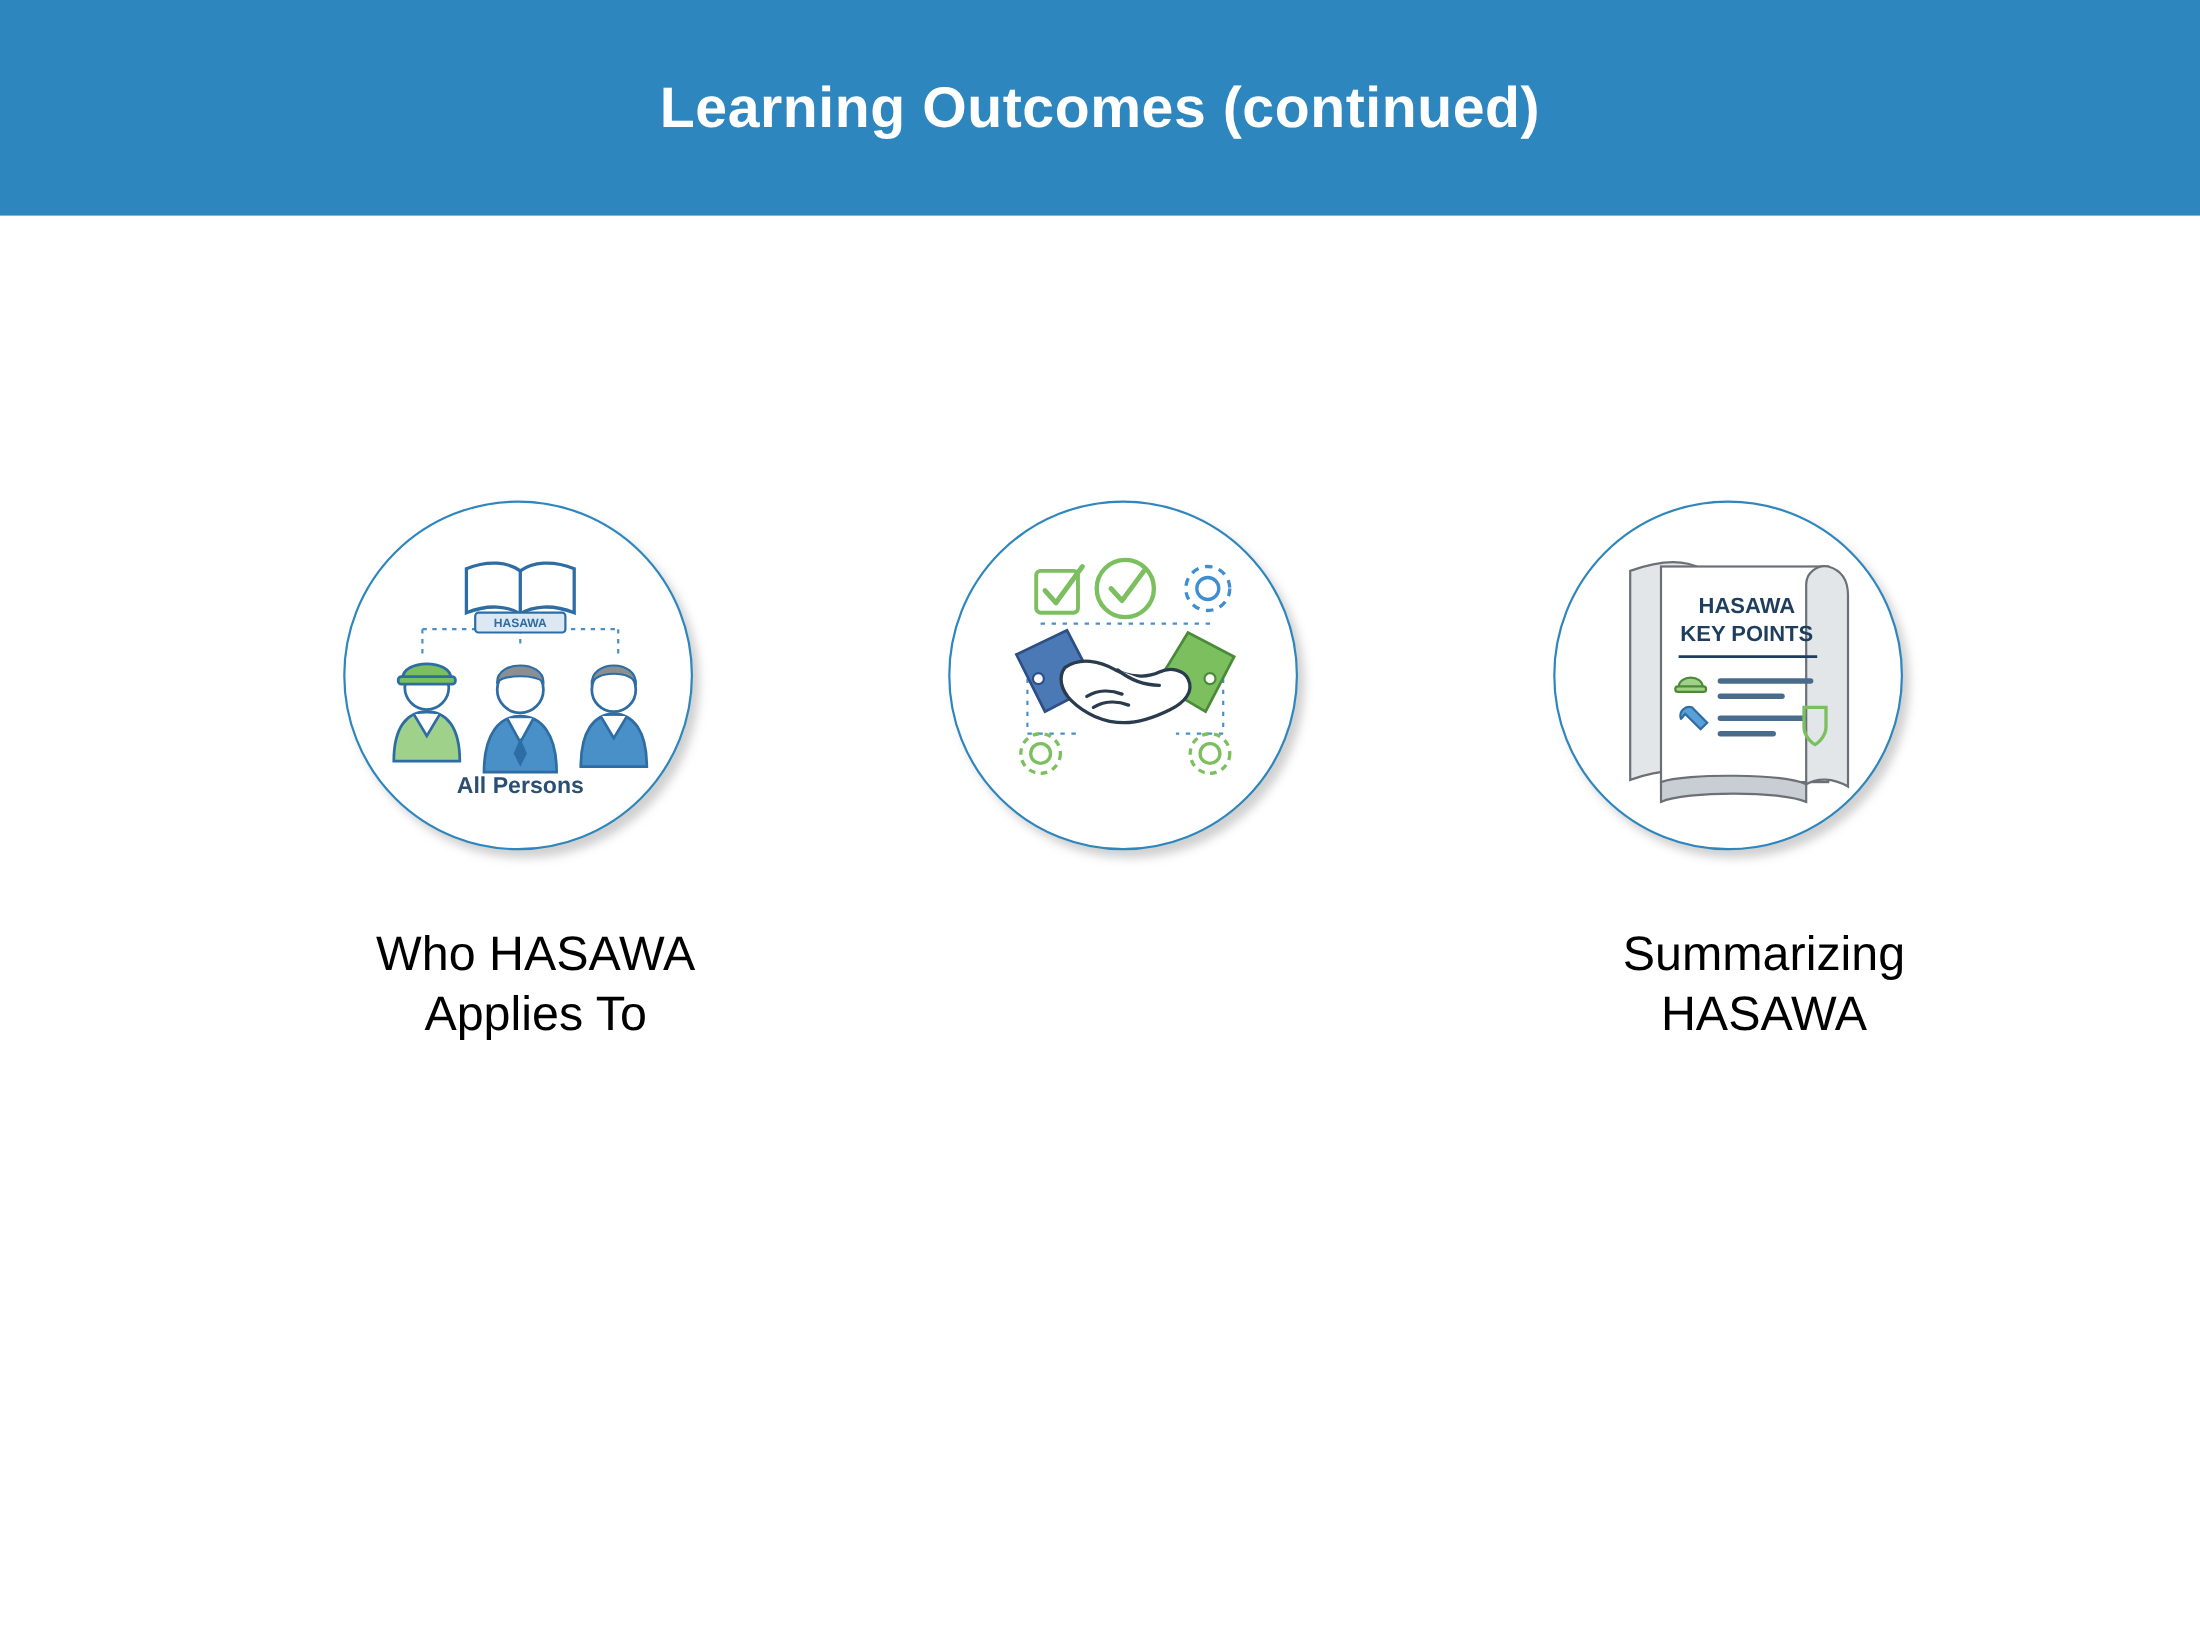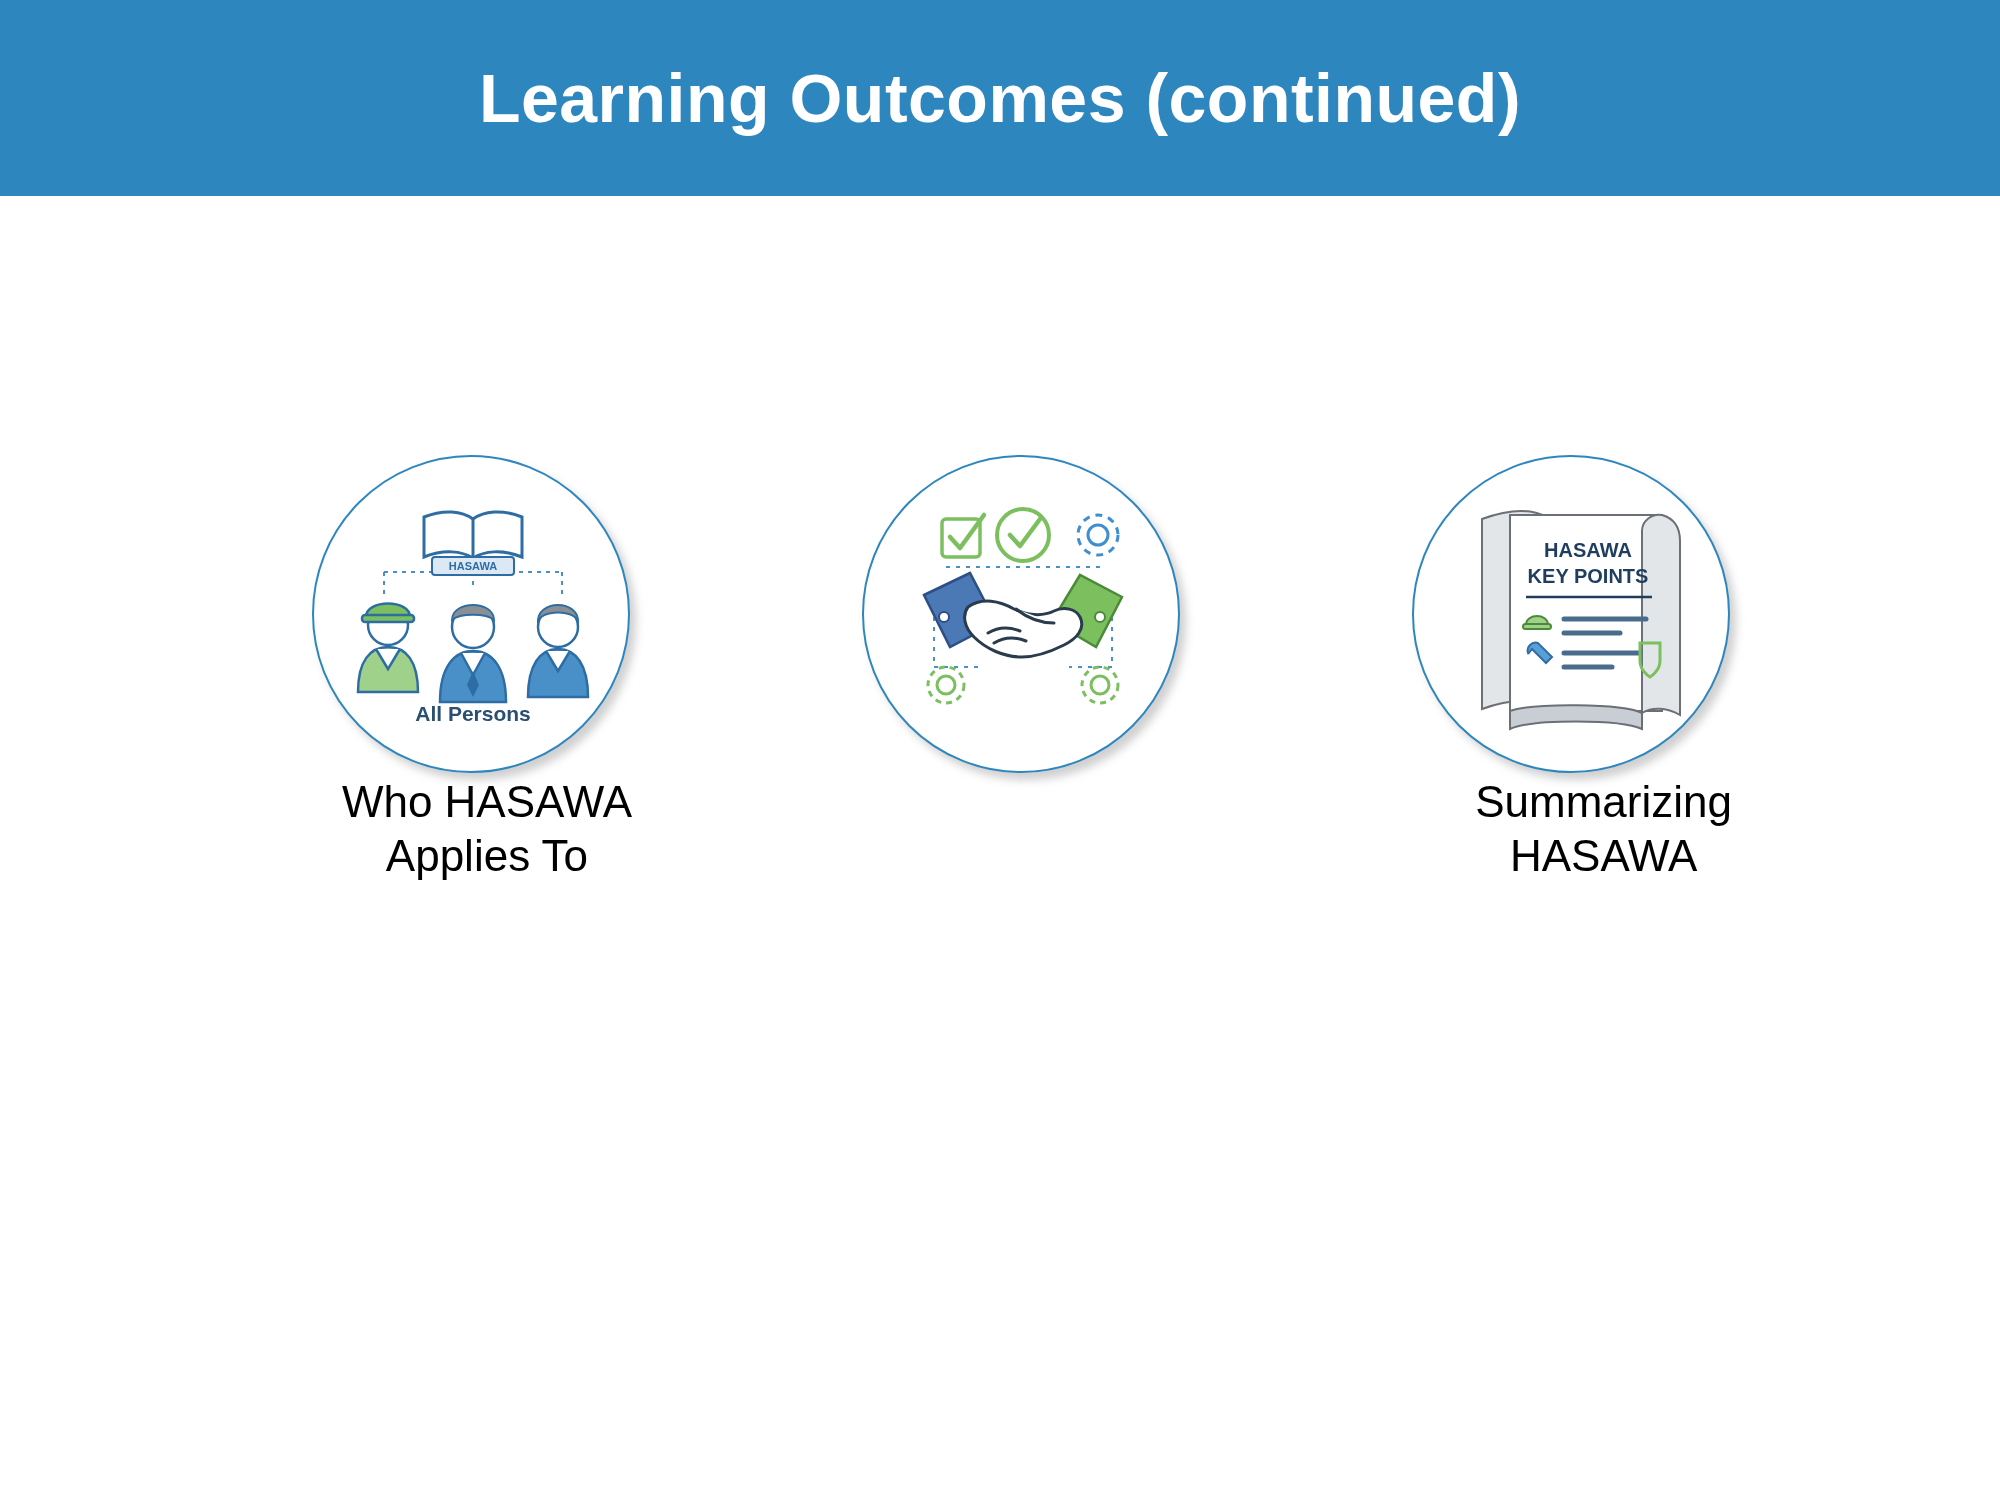--- a/index.html
+++ b/index.html
@@ -25,21 +25,21 @@
     top: 0;
     width: 2000px;
     height: 196px;
     background: #2e86be;
     display: flex;
     align-items: center;
     justify-content: center;
   }
   .title-bar .title-text {
     color: #ffffff;
-    font-size: 68px;
+    font-size: 52px;
     font-weight: bold;
     letter-spacing: 0.5px;
     line-height: 1;
     text-align: right;
     font-family: "Liberation Sans", sans-serif;
   }
   .items-row {
     position: absolute;
     left: 0;
     top: 455px;
@@ -76,20 +76,21 @@
     box-shadow: 6px 7px 9px rgba(120,120,120,0.35);
     box-sizing: border-box;
     overflow: hidden;
   }
   .circle svg {
     position: absolute;
     left: 0;
     top: 0;
   }
   .caption {
+    margin-top: 66px;
     text-align: center;
     font-size: 44px;
     line-height: 1.22;
     color: #000000;
     font-family: "Liberation Sans", sans-serif;
     white-space: pre-line;
   }
 </style>
 </head>
 <body>

